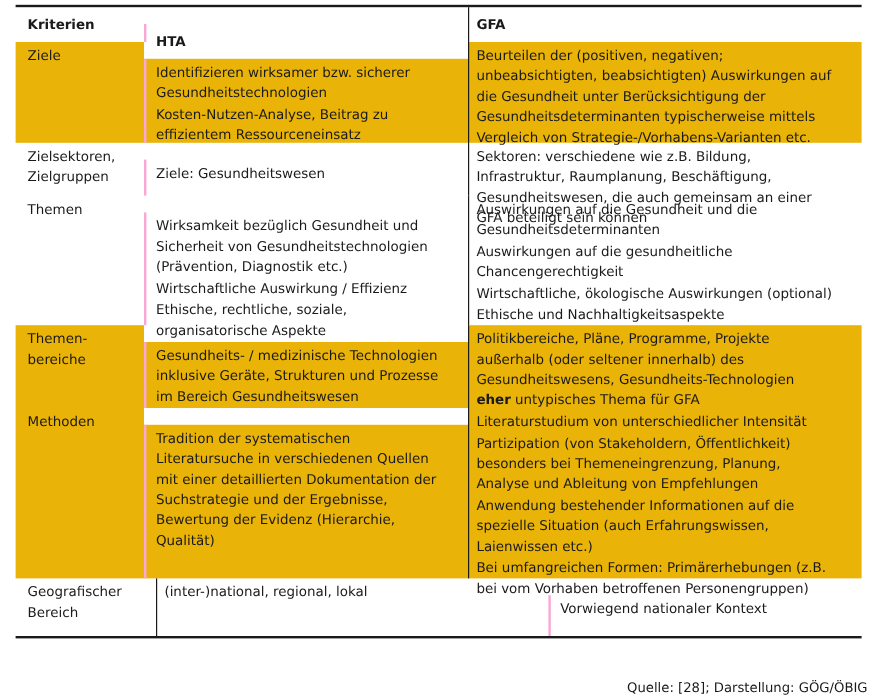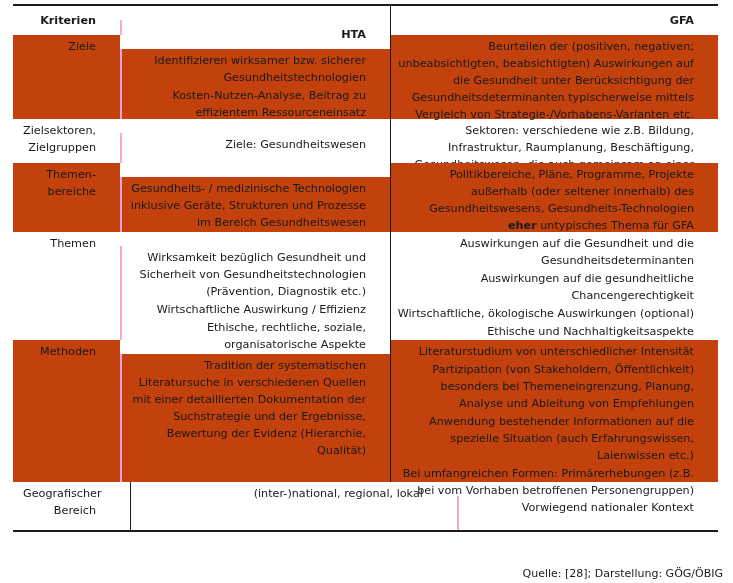--- a/index.html
+++ b/index.html
@@ -6,22 +6,22 @@
   body {
     width: 733px; height: 583px; position: relative; overflow: hidden;
     font-family: "DejaVu Sans", sans-serif; color: #1a1a1a;
     font-size: 11.2px; line-height: 17px;
   }
   .tbl {
     position: absolute; left: 13px; top: 4px; width: 705px;
     border-top: 2px solid #1a1a1a; border-bottom: 2px solid #1a1a1a;
   }
   .row { display: flex; }
-  .row.shaded .c2, .row.shaded .c3, .row.shaded .c1 { background: #c2410c; }
-  .cell { box-sizing: border-box; padding: 3px 24px 6px 10px; text-align: right; }
+  .row.shaded .c2, .row.shaded .c3, .row.shaded .c1 { background: #eab308; }
+  .cell { box-sizing: border-box; padding: 3px 24px 6px 10px; }
   .c1 { width: 107px; }
   .c2 { width: 270px; border-left: 2px solid #f9a8d4; padding-left: 8px; margin-top: 14px; }
   .c3 { width: 328px; border-left: 1.5px solid #1a1a1a; padding-left: 6px; }
   .row.head .cell { font-weight: bold; padding-top: 6px; padding-bottom: 6px; }
   .r-ziele { height: 84px; }
   .r-sektor { height: 44px; }
   .r-bereiche { height: 69px; }
   .r-themen { height: 108px; }
   .r-methoden { height: 142px; }
   .r-geo { height: 48px; gap: 10px; }
@@ -56,42 +56,42 @@
   <div class="row r-sektor">
     <div class="cell c1">Zielsektoren, Zielgruppen</div>
     <div class="cell c2">
       <span class="para">Ziele: Gesundheitswesen</span>
     </div>
     <div class="cell c3">
       <span class="para">Sektoren: verschiedene wie z.B. Bildung, Infrastruktur, Raumplanung, Beschäftigung, Gesundheitswesen, die auch gemeinsam an einer GFA beteiligt sein können</span>
     </div>
   </div>
 
-  <div class="row shaded r-bereiche">
-    <div class="cell c1">Themen-bereiche</div>
-    <div class="cell c2">
-      <span class="para">Gesundheits- / medizinische Technologien inklusive Geräte, Strukturen und Prozesse im Bereich Gesundheitswesen</span>
-    </div>
-    <div class="cell c3">
-      <span class="para"><span>Politikbereiche, Pläne, Programme, Projekte außerhalb (oder seltener innerhalb) des Gesundheitswesens, Gesundheits-Technologien </span><b>eher</b><span> untypisches Thema für GFA</span></span>
-    </div>
-  </div>
-
   <div class="row r-themen">
     <div class="cell c1">Themen</div>
     <div class="cell c2">
       <span class="para">Wirksamkeit bezüglich Gesundheit und Sicherheit von Gesundheitstechnologien (Prävention, Diagnostik etc.)</span>
       <span class="para">Wirtschaftliche Auswirkung / Effizienz</span>
       <span class="para">Ethische, rechtliche, soziale, organisatorische Aspekte</span>
     </div>
     <div class="cell c3">
       <span class="para">Auswirkungen auf die Gesundheit und die Gesundheitsdeterminanten</span>
       <span class="para">Auswirkungen auf die gesundheitliche Chancengerechtigkeit</span>
       <span class="para">Wirtschaftliche, ökologische Auswirkungen (optional)</span>
       <span class="para">Ethische und Nachhaltigkeitsaspekte</span>
+    </div>
+  </div>
+
+  <div class="row shaded r-bereiche">
+    <div class="cell c1">Themen-bereiche</div>
+    <div class="cell c2">
+      <span class="para">Gesundheits- / medizinische Technologien inklusive Geräte, Strukturen und Prozesse im Bereich Gesundheitswesen</span>
+    </div>
+    <div class="cell c3">
+      <span class="para"><span>Politikbereiche, Pläne, Programme, Projekte außerhalb (oder seltener innerhalb) des Gesundheitswesens, Gesundheits-Technologien </span><b>eher</b><span> untypisches Thema für GFA</span></span>
     </div>
   </div>
 
   <div class="row shaded r-methoden">
     <div class="cell c1">Methoden</div>
     <div class="cell c2">
       <span class="para">Tradition der systematischen Literatursuche in verschiedenen Quellen mit einer detaillierten Dokumentation der Suchstrategie und der Ergebnisse, Bewertung der Evidenz (Hierarchie, Qualität)</span>
     </div>
     <div class="cell c3">
       <span class="para">Literaturstudium von unterschiedlicher Intensität</span>

